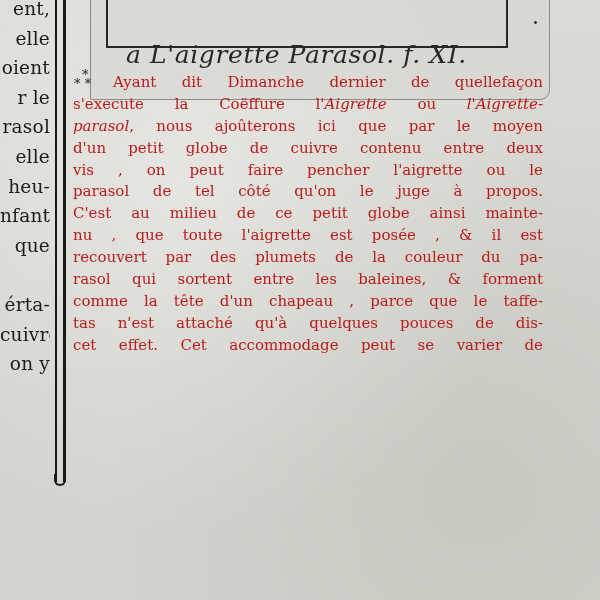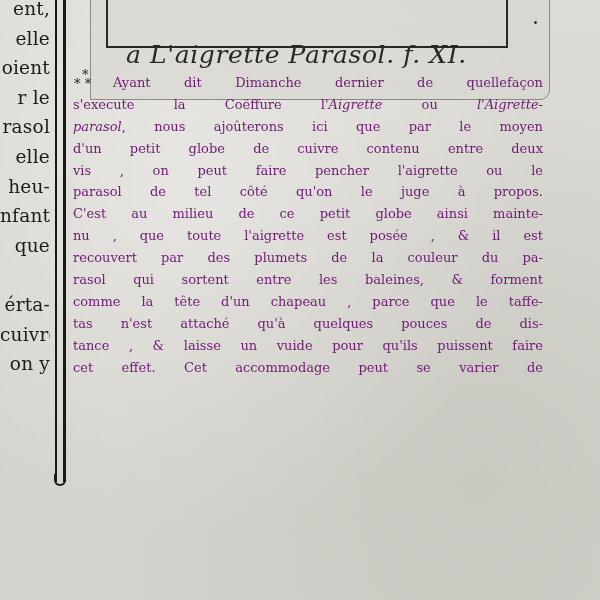--- a/index.html
+++ b/index.html
@@ -100,23 +100,23 @@
       top: 4px;
       font-size: 22px;
       color: #2a2825;
     }
     
     .main-col {
       position: absolute;
       left: 73px;
       top: 72px;
       width: 470px;
-      font-size: 13px;
+      font-size: 15px;
       line-height: 21.9px;
-      color: #701a75;
+      color: #b91c1c;
     }
     .main-col .ln {
       display: block;
       white-space: nowrap;
       text-align: justify;
       text-align-last: justify;
       height: 21.9px;
       overflow: visible;
     }
     .main-col .ln.first { padding-left: 40px; }
@@ -172,15 +172,14 @@
   <span class="ln"><span class="it">parasol</span><span>, nous ajoûterons ici que par le moyen</span></span>
   <span class="ln">d'un petit globe de cuivre contenu entre deux</span>
   <span class="ln">vis , on peut faire pencher l'aigrette ou le</span>
   <span class="ln">parasol de tel côté qu'on le juge à propos.</span>
   <span class="ln">C'est au milieu de ce petit globe ainsi mainte-</span>
   <span class="ln">nu , que toute l'aigrette est posée , &amp; il est</span>
   <span class="ln">recouvert par des plumets de la couleur du pa-</span>
   <span class="ln">rasol qui sortent entre les baleines, &amp; forment</span>
   <span class="ln">comme la tête d'un chapeau , parce que le taffe-</span>
   <span class="ln">tas n'est attaché qu'à quelques pouces de dis-</span>
-  <span class="ln">tance , &amp; laisse un vuide pour qu'ils puissent faire</span>
   <span class="ln">cet effet. Cet accommodage peut se varier de</span>
 </div>
 
 </body></html>

